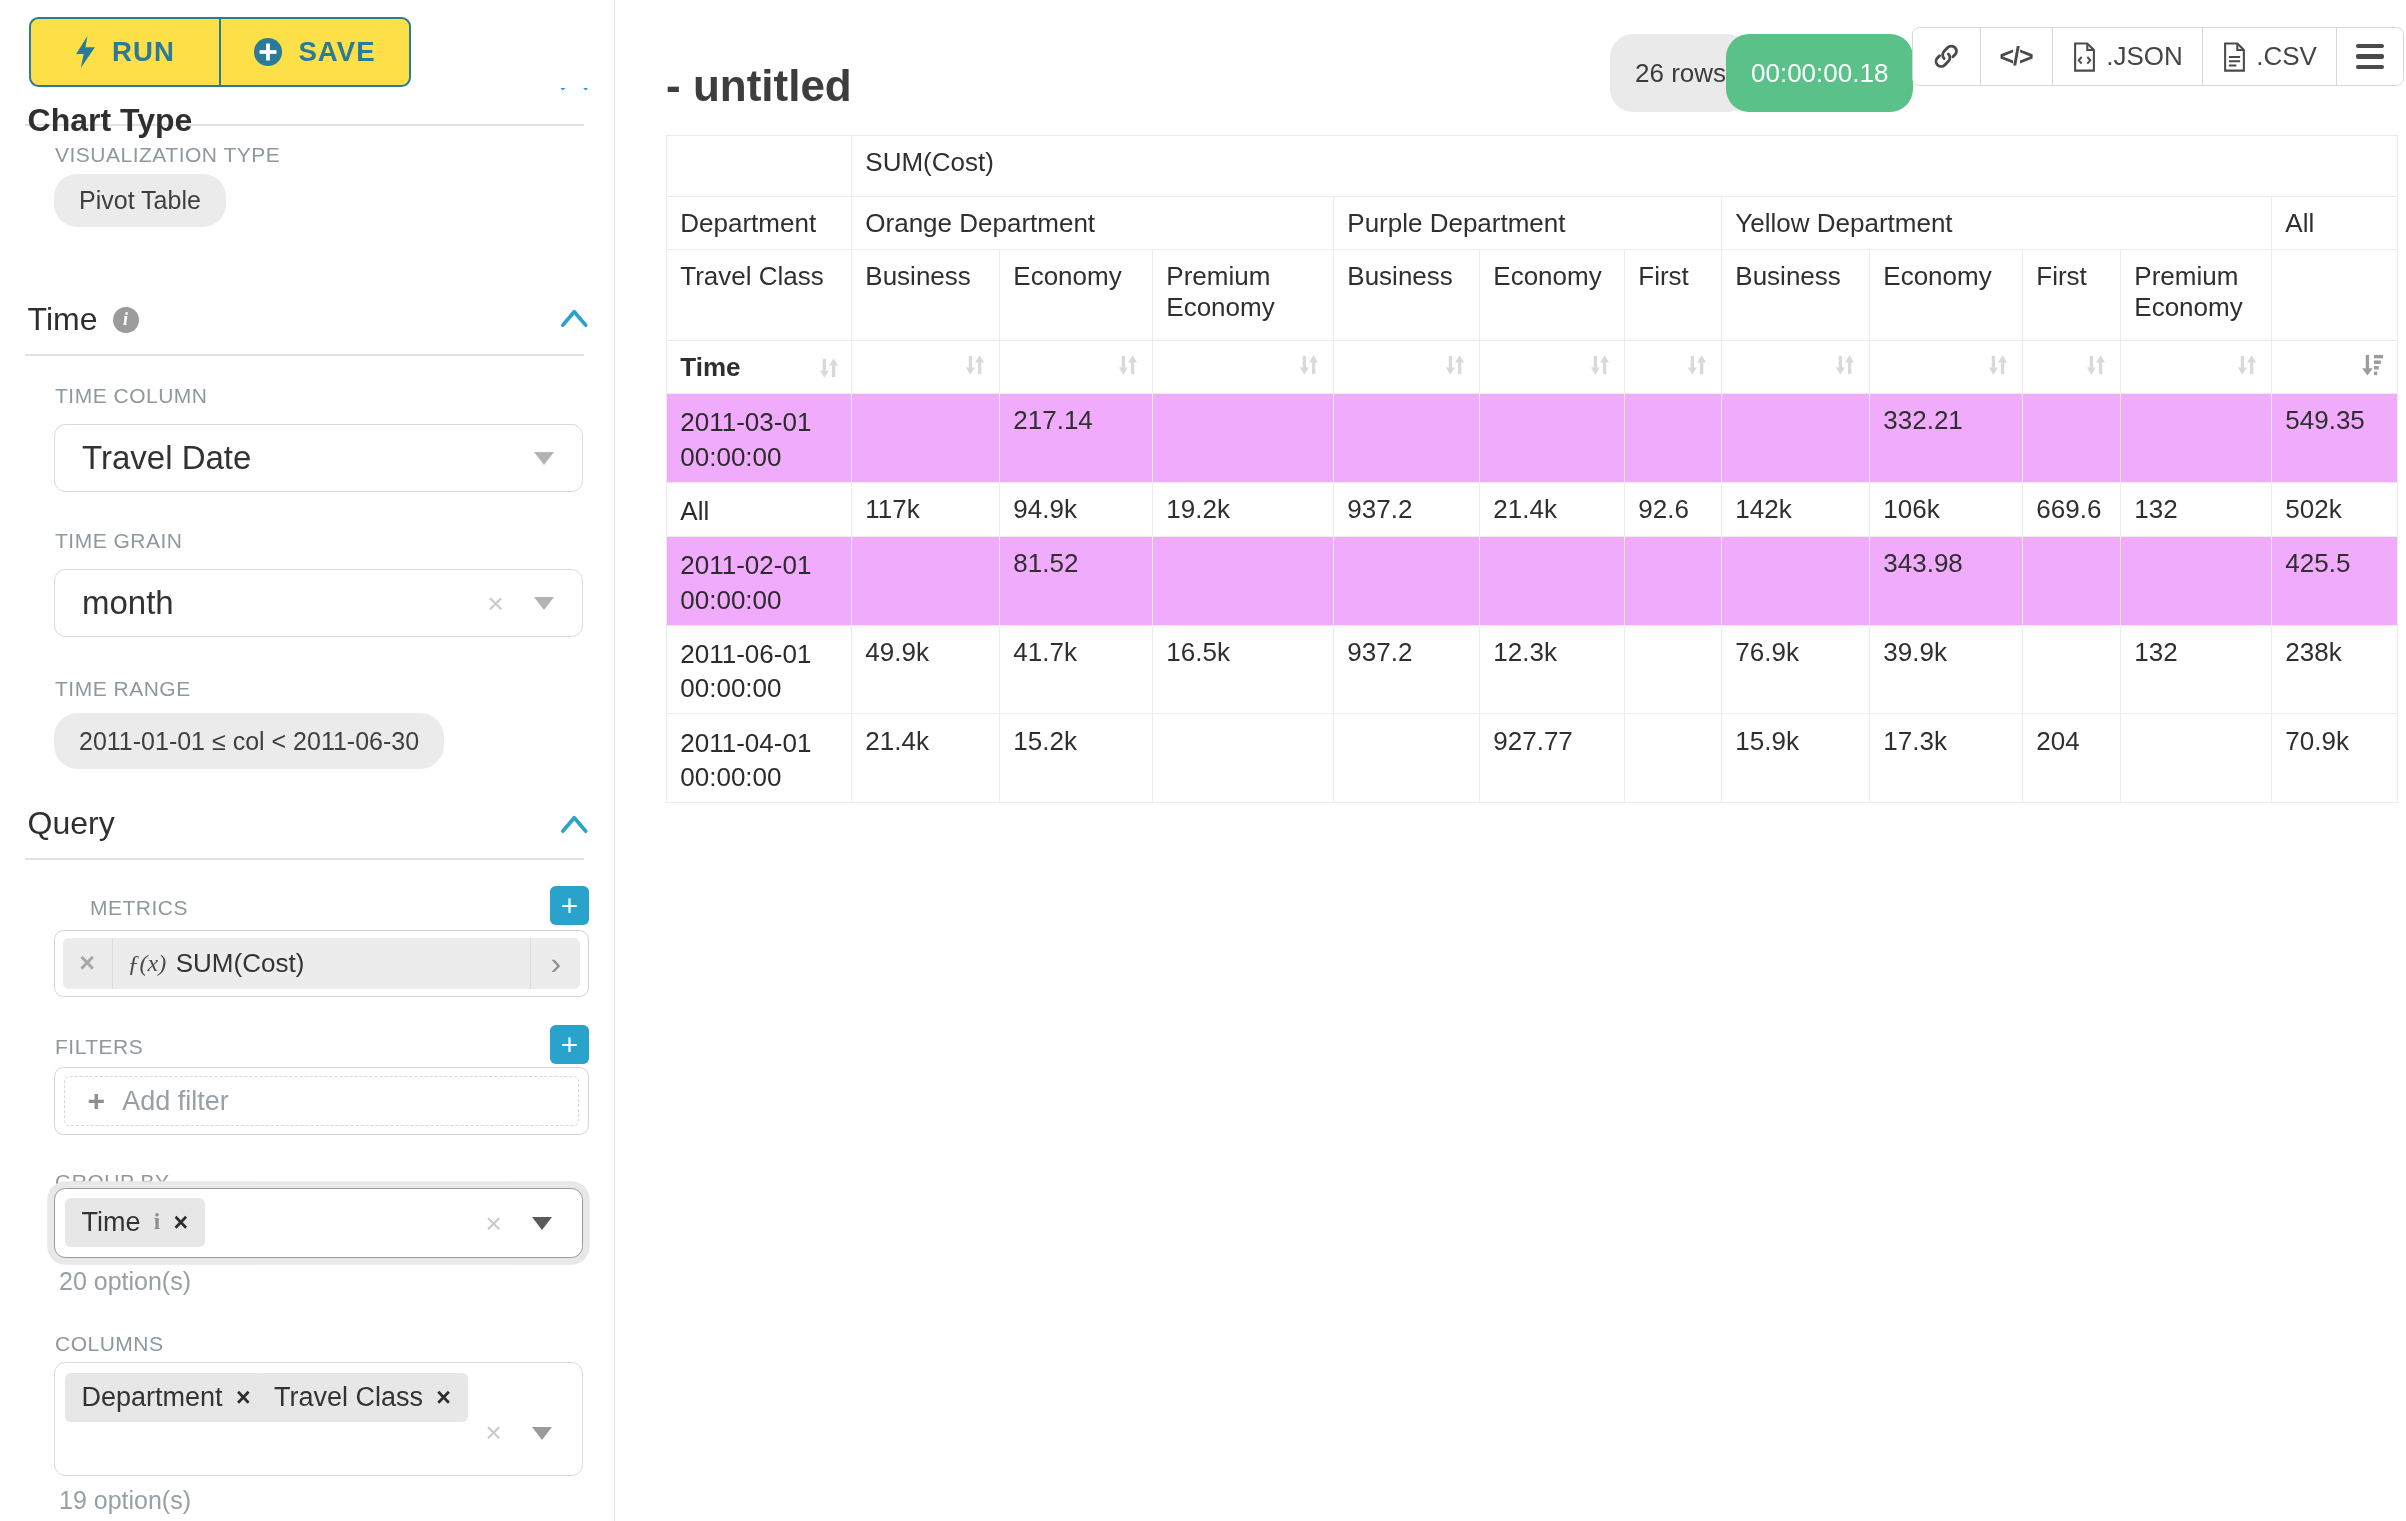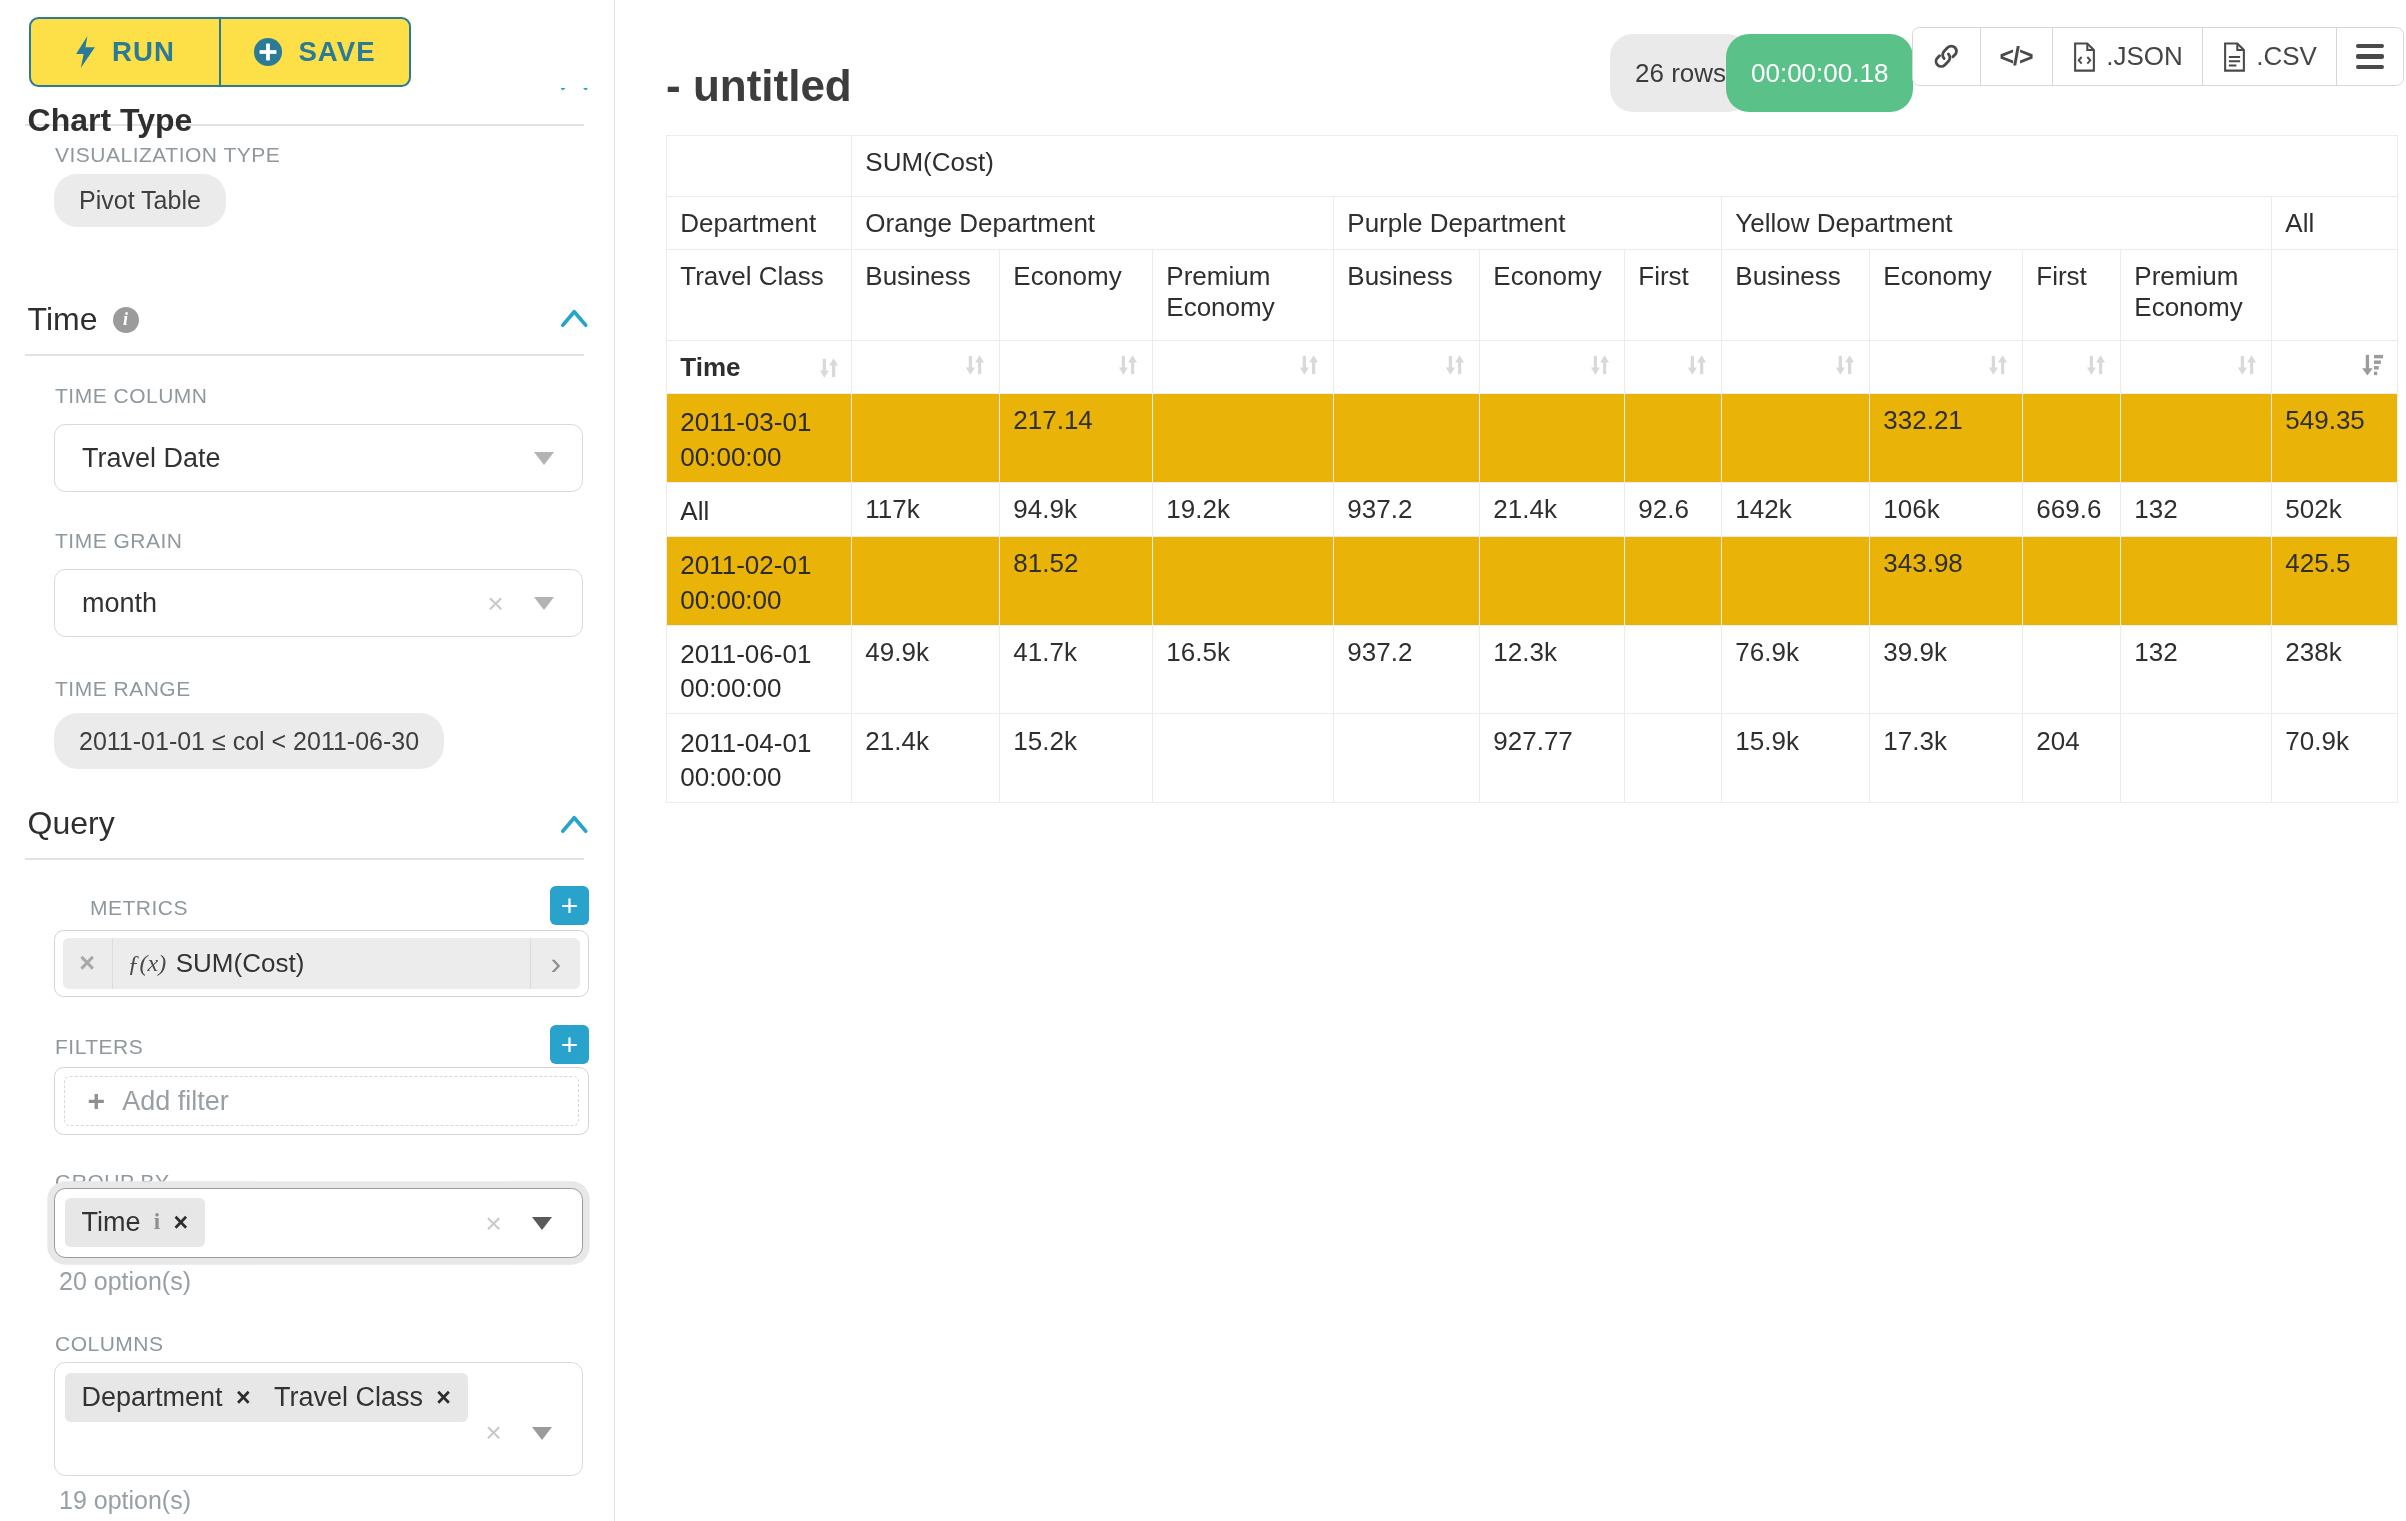--- a/index.html
+++ b/index.html
@@ -18,21 +18,21 @@
                 color:var(--btn);font-size:27.6px;font-weight:700;letter-spacing:1px;cursor:pointer;}
   .runsave .seg + .seg{border-left:2.9px solid var(--btn);}
   .sec-title{position:absolute;left:27.6px;font-size:32px;color:#2f2f2f;z-index:1;line-height:32px;}
   .sec-chev{position:absolute;left:560px;width:28.5px;height:20px;z-index:1;}
   .divider{position:absolute;left:25px;width:559px;height:1.9px;background:#e2e2e2;}
   .ctl-label{position:absolute;left:55px;font-size:21px;color:#8e989e;letter-spacing:0.5px;}
   .pill{position:absolute;background:#ebebeb;border-radius:23px;color:#3f3f3f;
         font-size:25px;display:inline-flex;align-items:center;padding:4px 25px;height:45px;}
   .sel{position:absolute;left:54px;width:529px;background:#fff;border:1.9px solid #d9d9d9;
        border-radius:11.4px;box-sizing:border-box;}
-  .sel .val{position:absolute;left:27px;top:50%;transform:translateY(-50%);font-size:27px;color:#323232;}
+  .sel .val{position:absolute;left:27px;top:50%;transform:translateY(-50%);font-size:33px;color:#323232;}
   .caret{position:absolute;width:0;height:0;border-left:10.5px solid transparent;
          border-right:10.5px solid transparent;border-top:13.3px solid #b3b3b3;top:50%;margin-top:-5.7px;}
   .caret.dark{border-top-color:#5a5a5a;}
   .clear-x{position:absolute;font-size:28.5px;color:#c9c9c9;top:50%;transform:translateY(-50%);cursor:pointer;}
   .info-dot{display:inline-flex;width:26px;height:26px;border-radius:50%;background:#9b9b9b;color:#fff;
             align-items:center;justify-content:center;font-family:"Liberation Serif",serif;
             font-weight:700;font-size:18px;font-style:italic;}
   .plusbtn{position:absolute;left:550px;width:39px;height:39px;background:var(--accent);
            border-radius:5.7px;color:#fff;font-size:30px;display:flex;align-items:center;
            justify-content:center;cursor:pointer;line-height:0;}
@@ -85,21 +85,21 @@
               background:#fff;}
   table.pivot th,table.pivot td{border:1.9px solid #ececec;text-align:left;vertical-align:top;
               padding:11.4px 9.5px 7.6px 13.3px;font-weight:400;overflow:hidden;box-sizing:border-box;}
   tr.hdr1 > *, tr.hdr2 > *{vertical-align:middle;border-bottom:4.8px solid #e7e7e7;}
   tr.hdr3 > *{vertical-align:bottom;padding-bottom:17px;border-bottom:4.8px solid #e7e7e7;}
   tr.sortrow > *{vertical-align:middle;border-bottom:4.8px solid #e7e7e7;padding-top:5.7px;padding-bottom:5.7px;}
   tr.sortrow td{text-align:right;padding-right:11.4px;}
   .sort-flex{display:flex;align-items:center;justify-content:space-between;}
   td.vcell{color:#2f2f2f;}
   th.rowhead{font-weight:700;color:#2b2b2b;line-height:1.32;}
-  tr.stripe{background:#eab308;}
+  tr.stripe{background:#f0abfc;}
 </style>
 </head>
 <body style="--accent: #29a3cb; --btn: #2b7a97; --success: #5ac189;">
 
 <aside class="panel">
 
   <h2 class="sec-title" style="top:77px;">Chart Type</h2>
   <svg class="sec-chev" style="top:71px;" viewBox="0 0 30 21">
     <polyline points="3,18 15,4 27,18" fill="none" stroke="var(--accent)" stroke-width="4" stroke-linecap="round" stroke-linejoin="round"></polyline>
   </svg>

